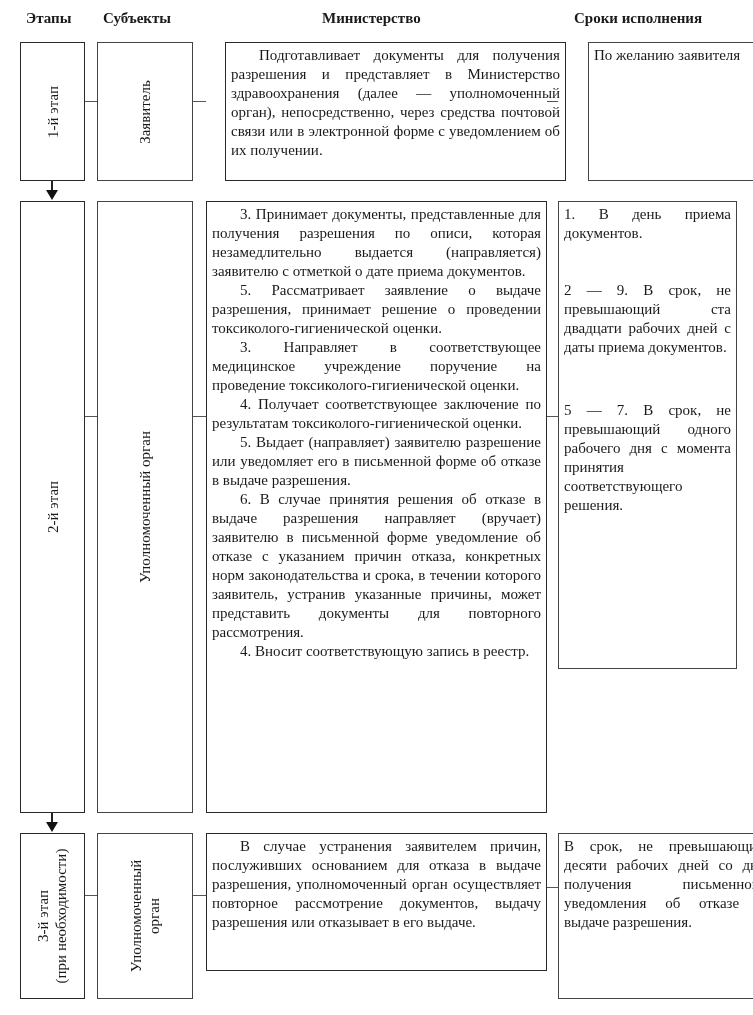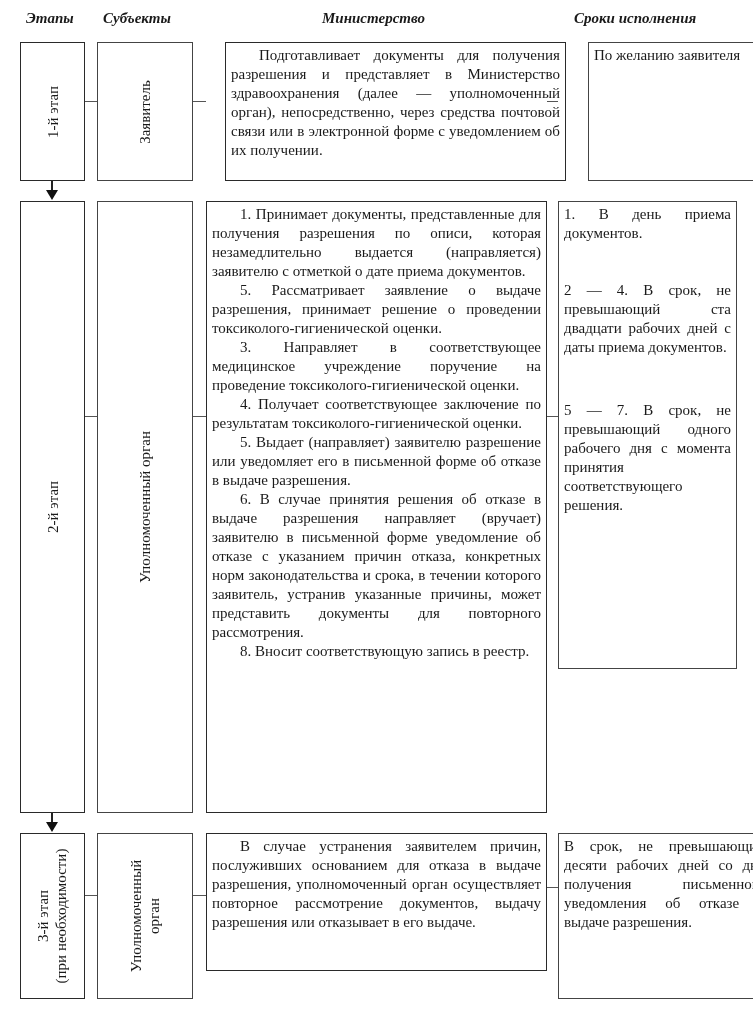--- a/index.html
+++ b/index.html
@@ -15,21 +15,20 @@
       font-family: "Liberation Serif", "DejaVu Serif", serif;
       color: #1a1a1a;
     }
     .hdr {
       position: absolute;
       top: 9px;
       font-weight: bold;
       font-size: 15px;
       line-height: 18px;
       white-space: nowrap;
-      font-style: italic;
     }
     .box {
       position: absolute;
       box-sizing: border-box;
       border: 1.5px solid #2a2a2a;
       background: #fff;
     }
     .box.thin {
       border: 1px solid #444;
     }
@@ -125,34 +124,34 @@
 </div>
 <div class="hline" style="left:85px; top:416px; width:12px;"></div>
 <div class="box thin" style="left:97px; top:201px; width:96px; height:612px;">
   <div class="vlabel-wrap">
     <div class="vlabel">Уполномоченный орган</div>
   </div>
 </div>
 <div class="hline" style="left:193px; top:416px; width:13px;"></div>
 <div class="box" style="left:206px; top:201px; width:341px; height:612px;">
   <div class="text">
-    <p>1. Принимает документы, представленные для получения разрешения по описи, которая незамедлительно выдается (направляется) заявителю с отметкой о дате приема документов.</p>
+    <p>3. Принимает документы, представленные для получения разрешения по описи, которая незамедлительно выдается (направляется) заявителю с отметкой о дате приема документов.</p>
     <p>5. Рассматривает заявление о выдаче разрешения, принимает решение о проведении токсиколого-гигиенической оценки.</p>
     <p>3. Направляет в соответствующее медицинское учреждение поручение на проведение токсиколого-гигиенической оценки.</p>
     <p>4. Получает соответствующее заключение по результатам токсиколого-гигиенической оценки.</p>
     <p>5. Выдает (направляет) заявителю разрешение или уведомляет его в письменной форме об отказе в выдаче разрешения.</p>
     <p>6. В случае принятия решения об отказе в выдаче разрешения направляет (вручает) заявителю в письменной форме уведомление об отказе с указанием причин отказа, конкретных норм законодательства и срока, в течении которого заявитель, устранив указанные причины, может представить документы для повторного рассмотрения.</p>
-    <p>8. Вносит соответствующую запись в реестр.</p>
+    <p>4. Вносит соответствующую запись в реестр.</p>
   </div>
 </div>
 <div class="hline" style="left:547px; top:416px; width:11px;"></div>
 <div class="box thin" style="left:558px; top:201px; width:179px; height:468px;">
   <div class="text terms">
     <p>1. В день приема документов.</p>
-    <p style="margin-top:38px;">2 — 4. В срок, не превышающий ста двадцати рабочих дней с даты приема документов.</p>
+    <p style="margin-top:38px;">2 — 9. В срок, не превышающий ста двадцати рабочих дней с даты приема документов.</p>
     <p style="margin-top:44px;">5 — 7. В срок, не превышающий одного рабочего дня с момента принятия соответствующего решения.</p>
   </div>
 </div>
 
 <div class="vline" style="left:51px; top:813px; height:10px;"></div>
 <div class="arrowhead" style="left:46px; top:822px;"></div>
 
 <div class="box" style="left:20px; top:833px; width:65px; height:166px;">
   <div class="vlabel-wrap">
     <div class="vlabel">

